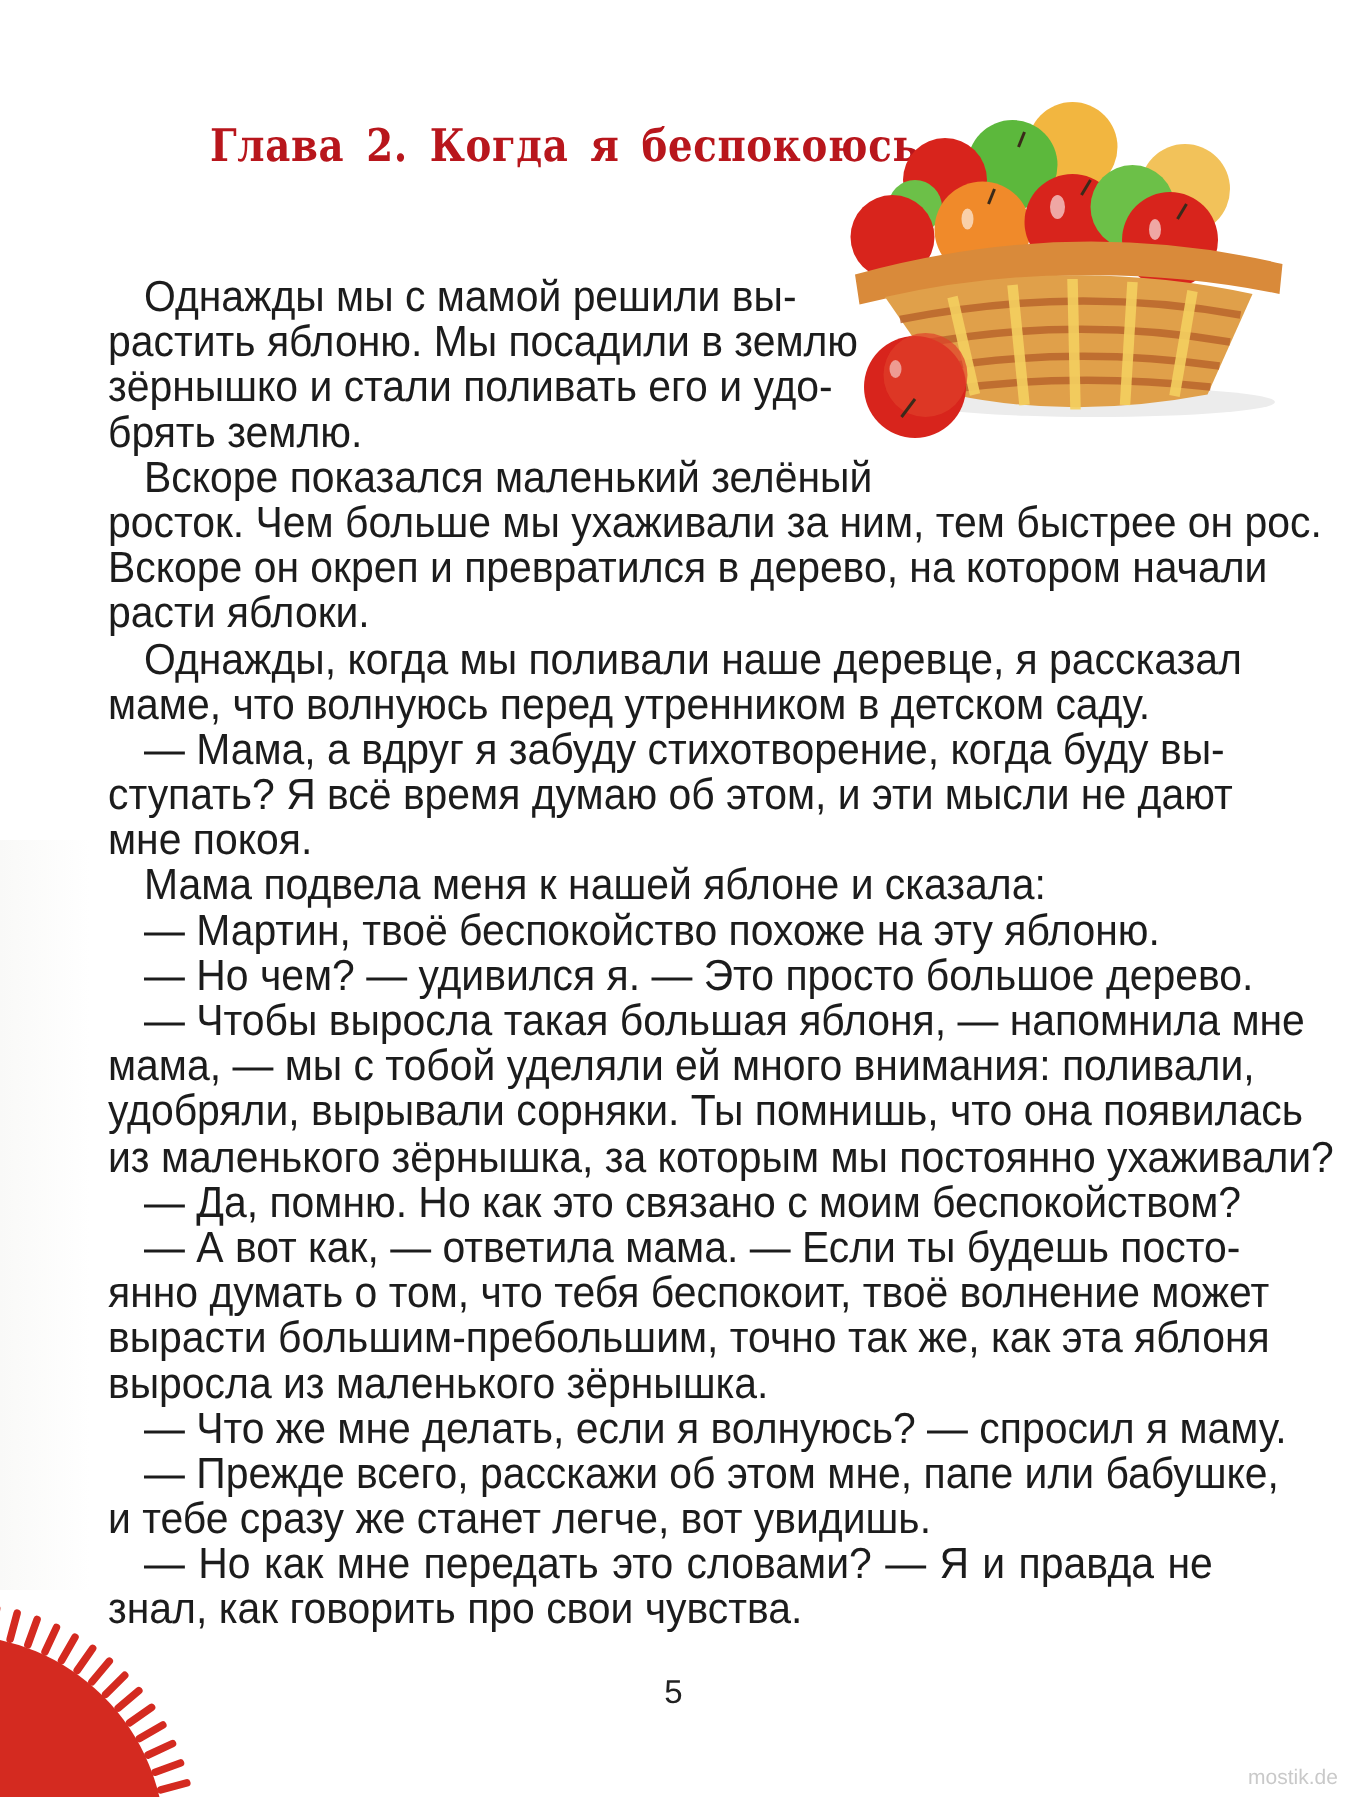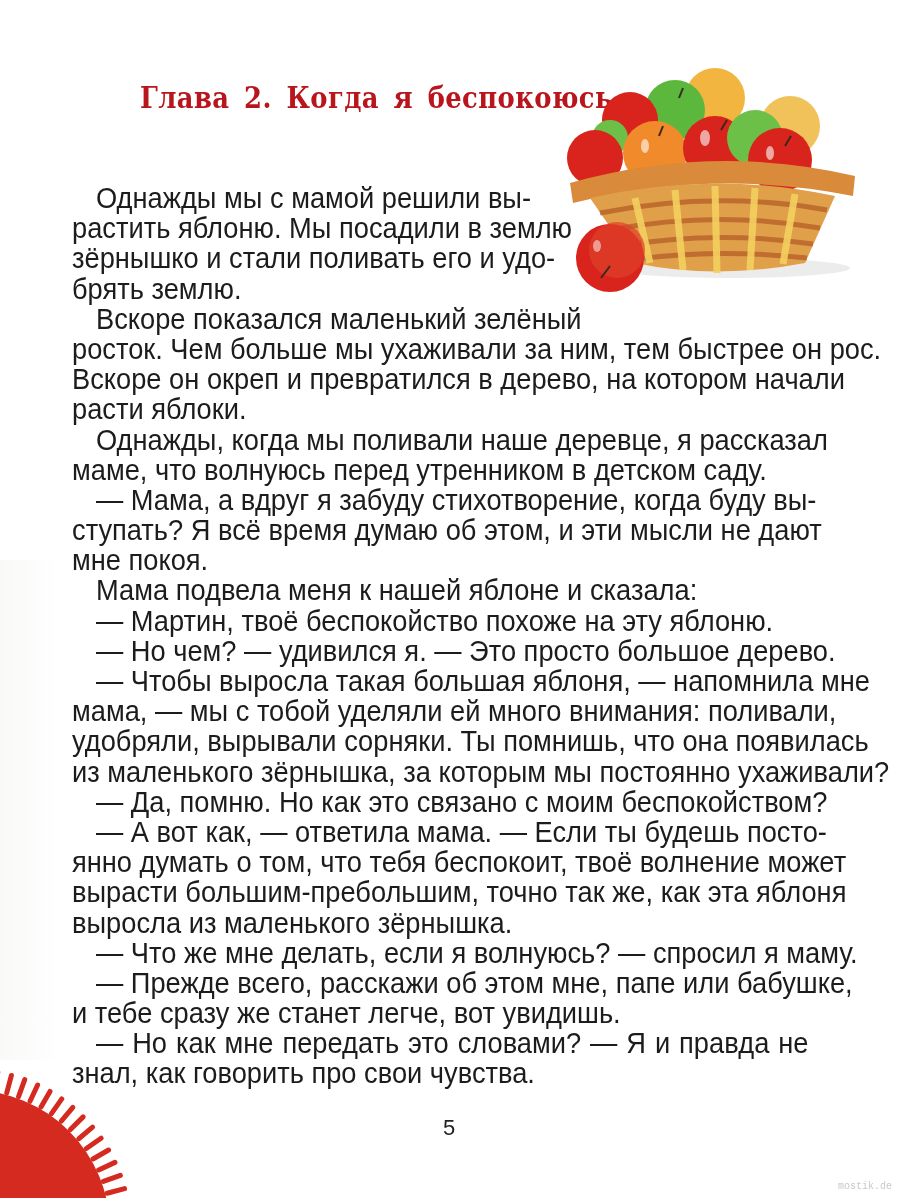--- a/index.html
+++ b/index.html
@@ -31,21 +31,21 @@
     .line.short { text-align-last: left; }
     .line.narrow { width: 456px; }
     .line.full { width: 758px; }
     .line.indent { padding-left: 0; }
     .page-number {
       position: absolute; left: 0; width: 898px; top: 1115px;
       text-align: center; font-size: 22px; color: #222;
     }
     .watermark {
       position: absolute; right: 6px; bottom: 6px;
-      font-size: 10px; color: #c9c9c9; font-family: Liberation Mono, monospace;
+      font-size: 14px; color: #c9c9c9;
     }
     .sun { position: absolute; left: 0; top: 1060px; width: 150px; height: 138px; }
     .edge-fade {
       position: absolute; left: 0; top: 560px; width: 60px; height: 500px;
       background: linear-gradient(90deg, #f5f5f3 0%, rgba(255,255,255,0) 100%);
       opacity: 0.6;
     }
   </style>
 </head>
 <body>

